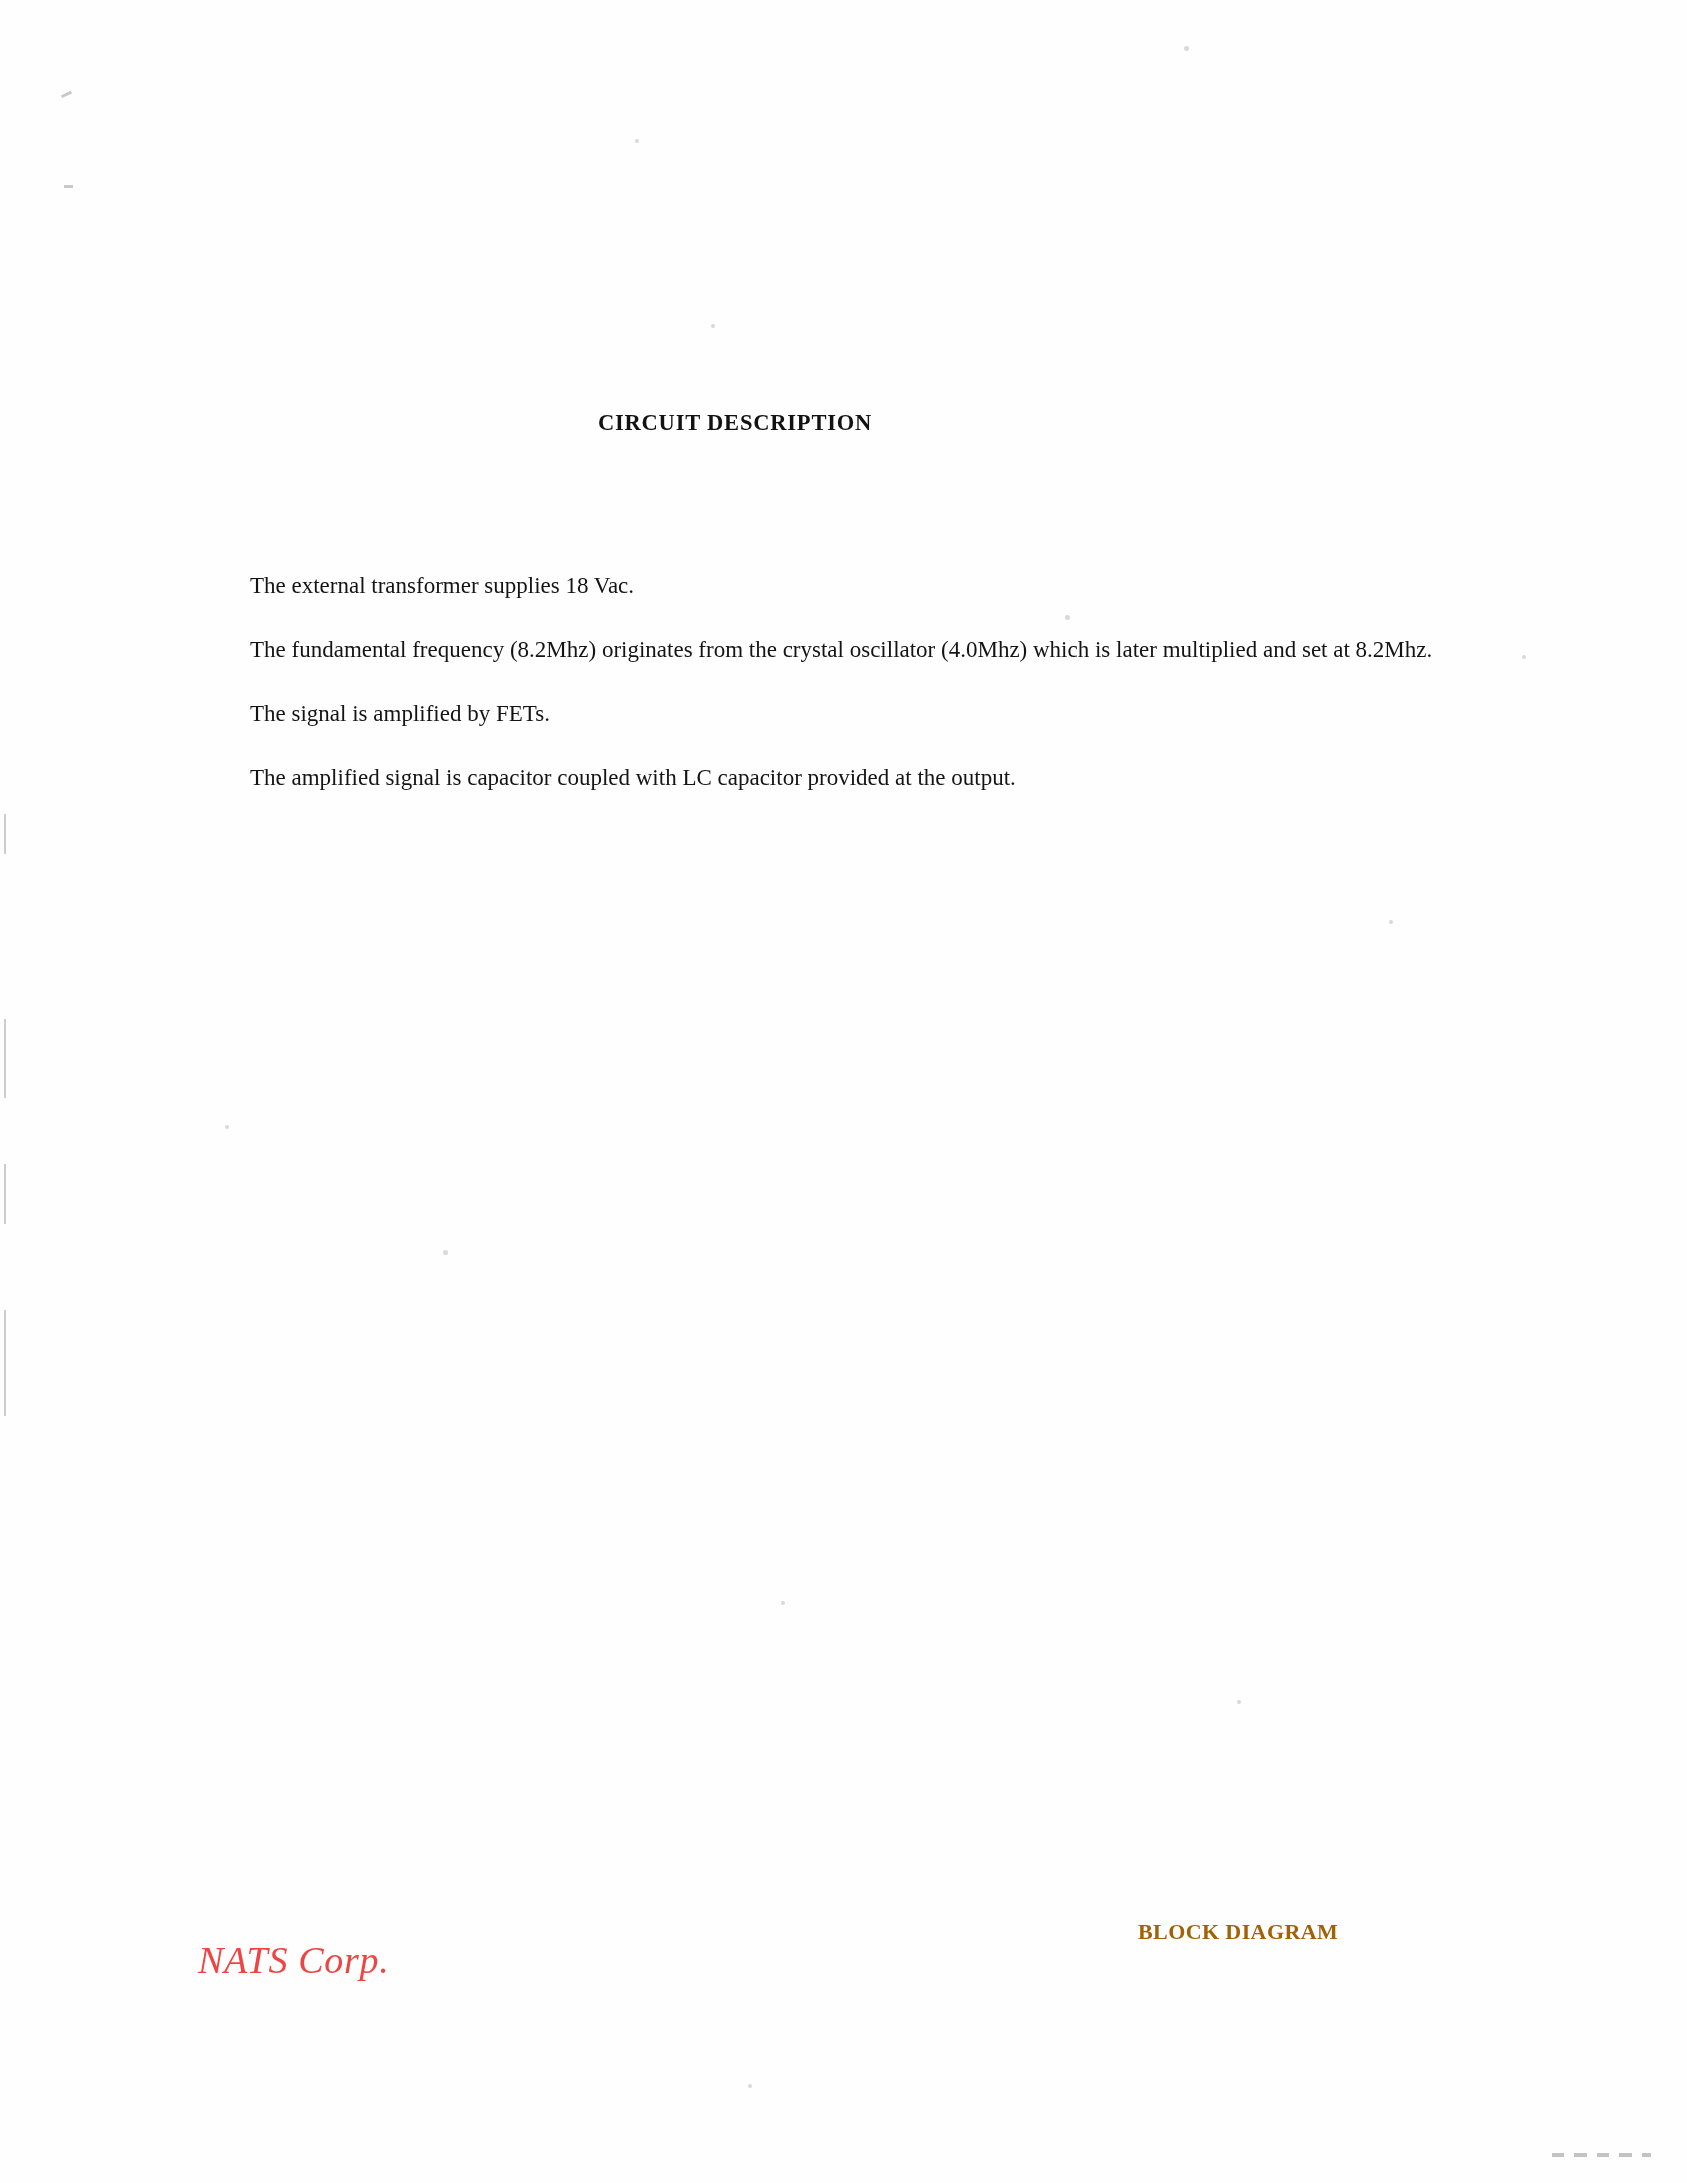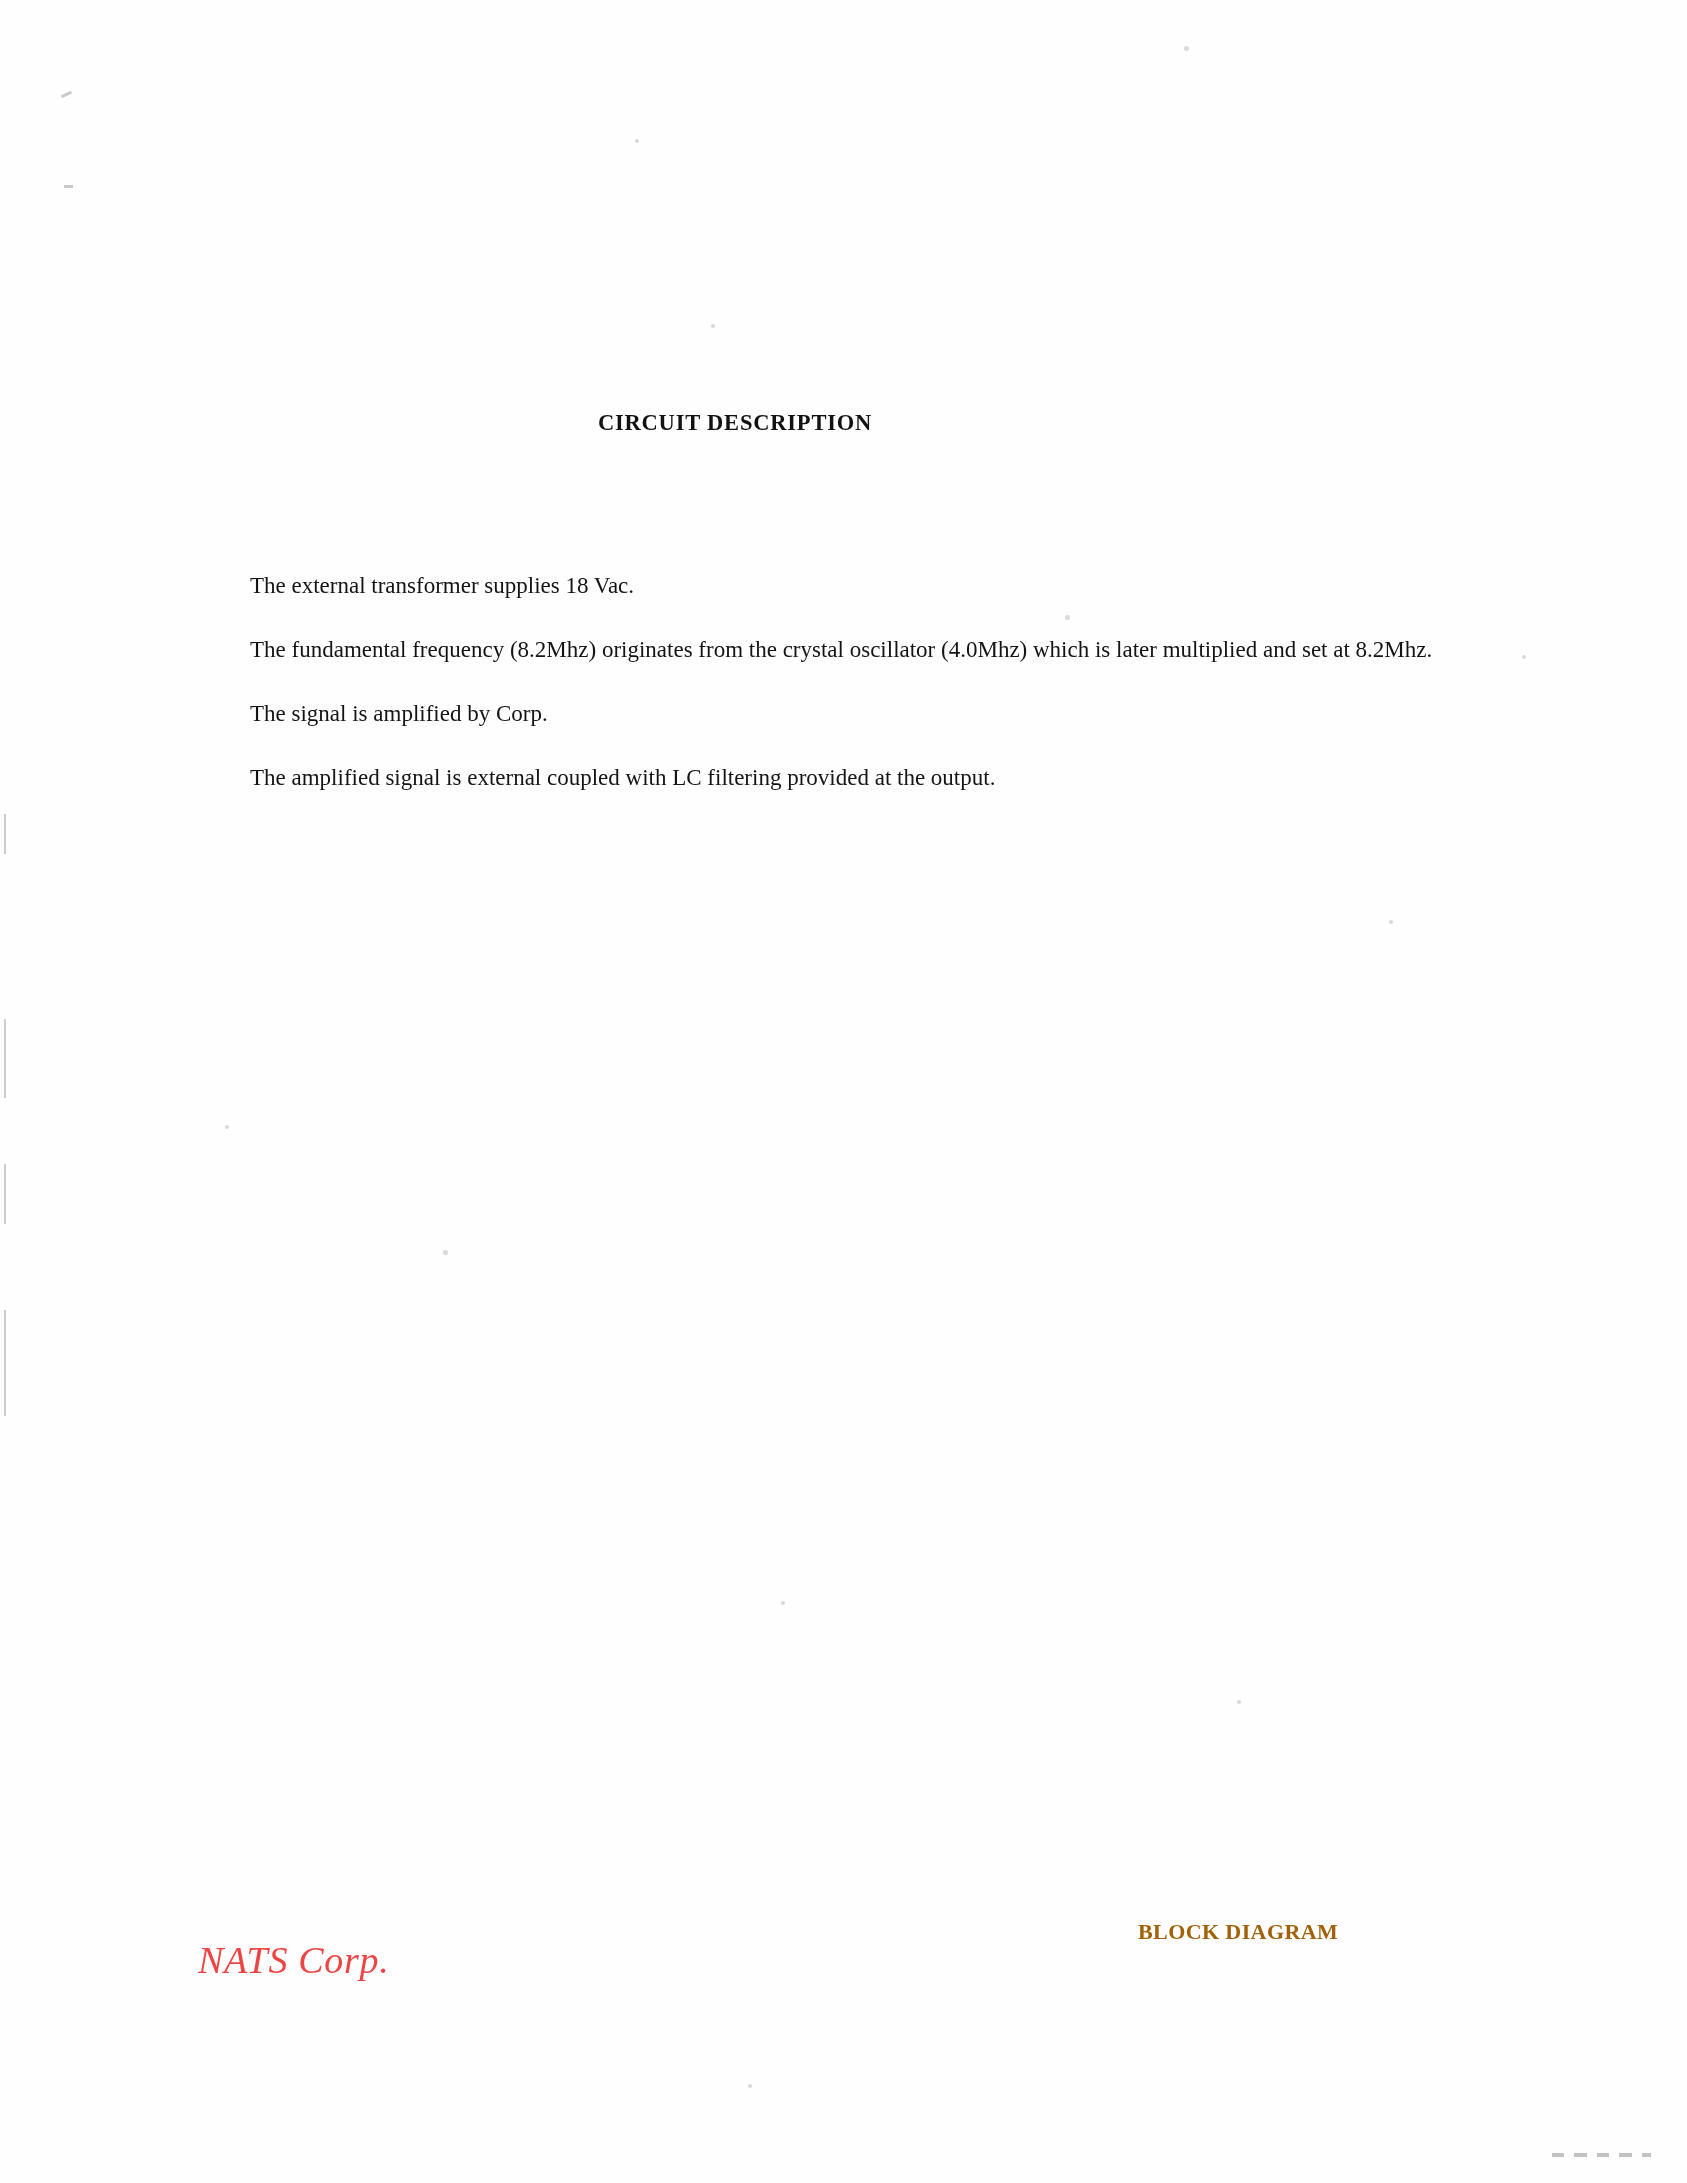--- a/index.html
+++ b/index.html
@@ -131,22 +131,22 @@
   <div class="speck" style="left:1237px;top:1700px;width:4px;height:4px;"></div>
   <div class="speck" style="left:748px;top:2084px;width:4px;height:4px;"></div>
 
   <div class="doc-title">
     <span>CIRCUIT DESCRIPTION</span>
   </div>
 
   <div class="body-block">
     <p class="para">The external transformer supplies 18 Vac.</p>
     <p class="para">The fundamental frequency (8.2Mhz) originates from the crystal oscillator (4.0Mhz) which is later multiplied and set at 8.2Mhz.</p>
-    <p class="para">The signal is amplified by Corp.</p>
-    <p class="para last">The amplified signal is external coupled with LC filtering provided at the output.</p>
+    <p class="para">The signal is amplified by FETs.</p>
+    <p class="para last">The amplified signal is capacitor coupled with LC capacitor provided at the output.</p>
   </div>
 
   <div class="footer-logo">NATS Corp.</div>
   <div class="footer-right">BLOCK DIAGRAM</div>
 
   <div class="bottom-dashes"></div>
 </div>
 
 
 </body></html>

